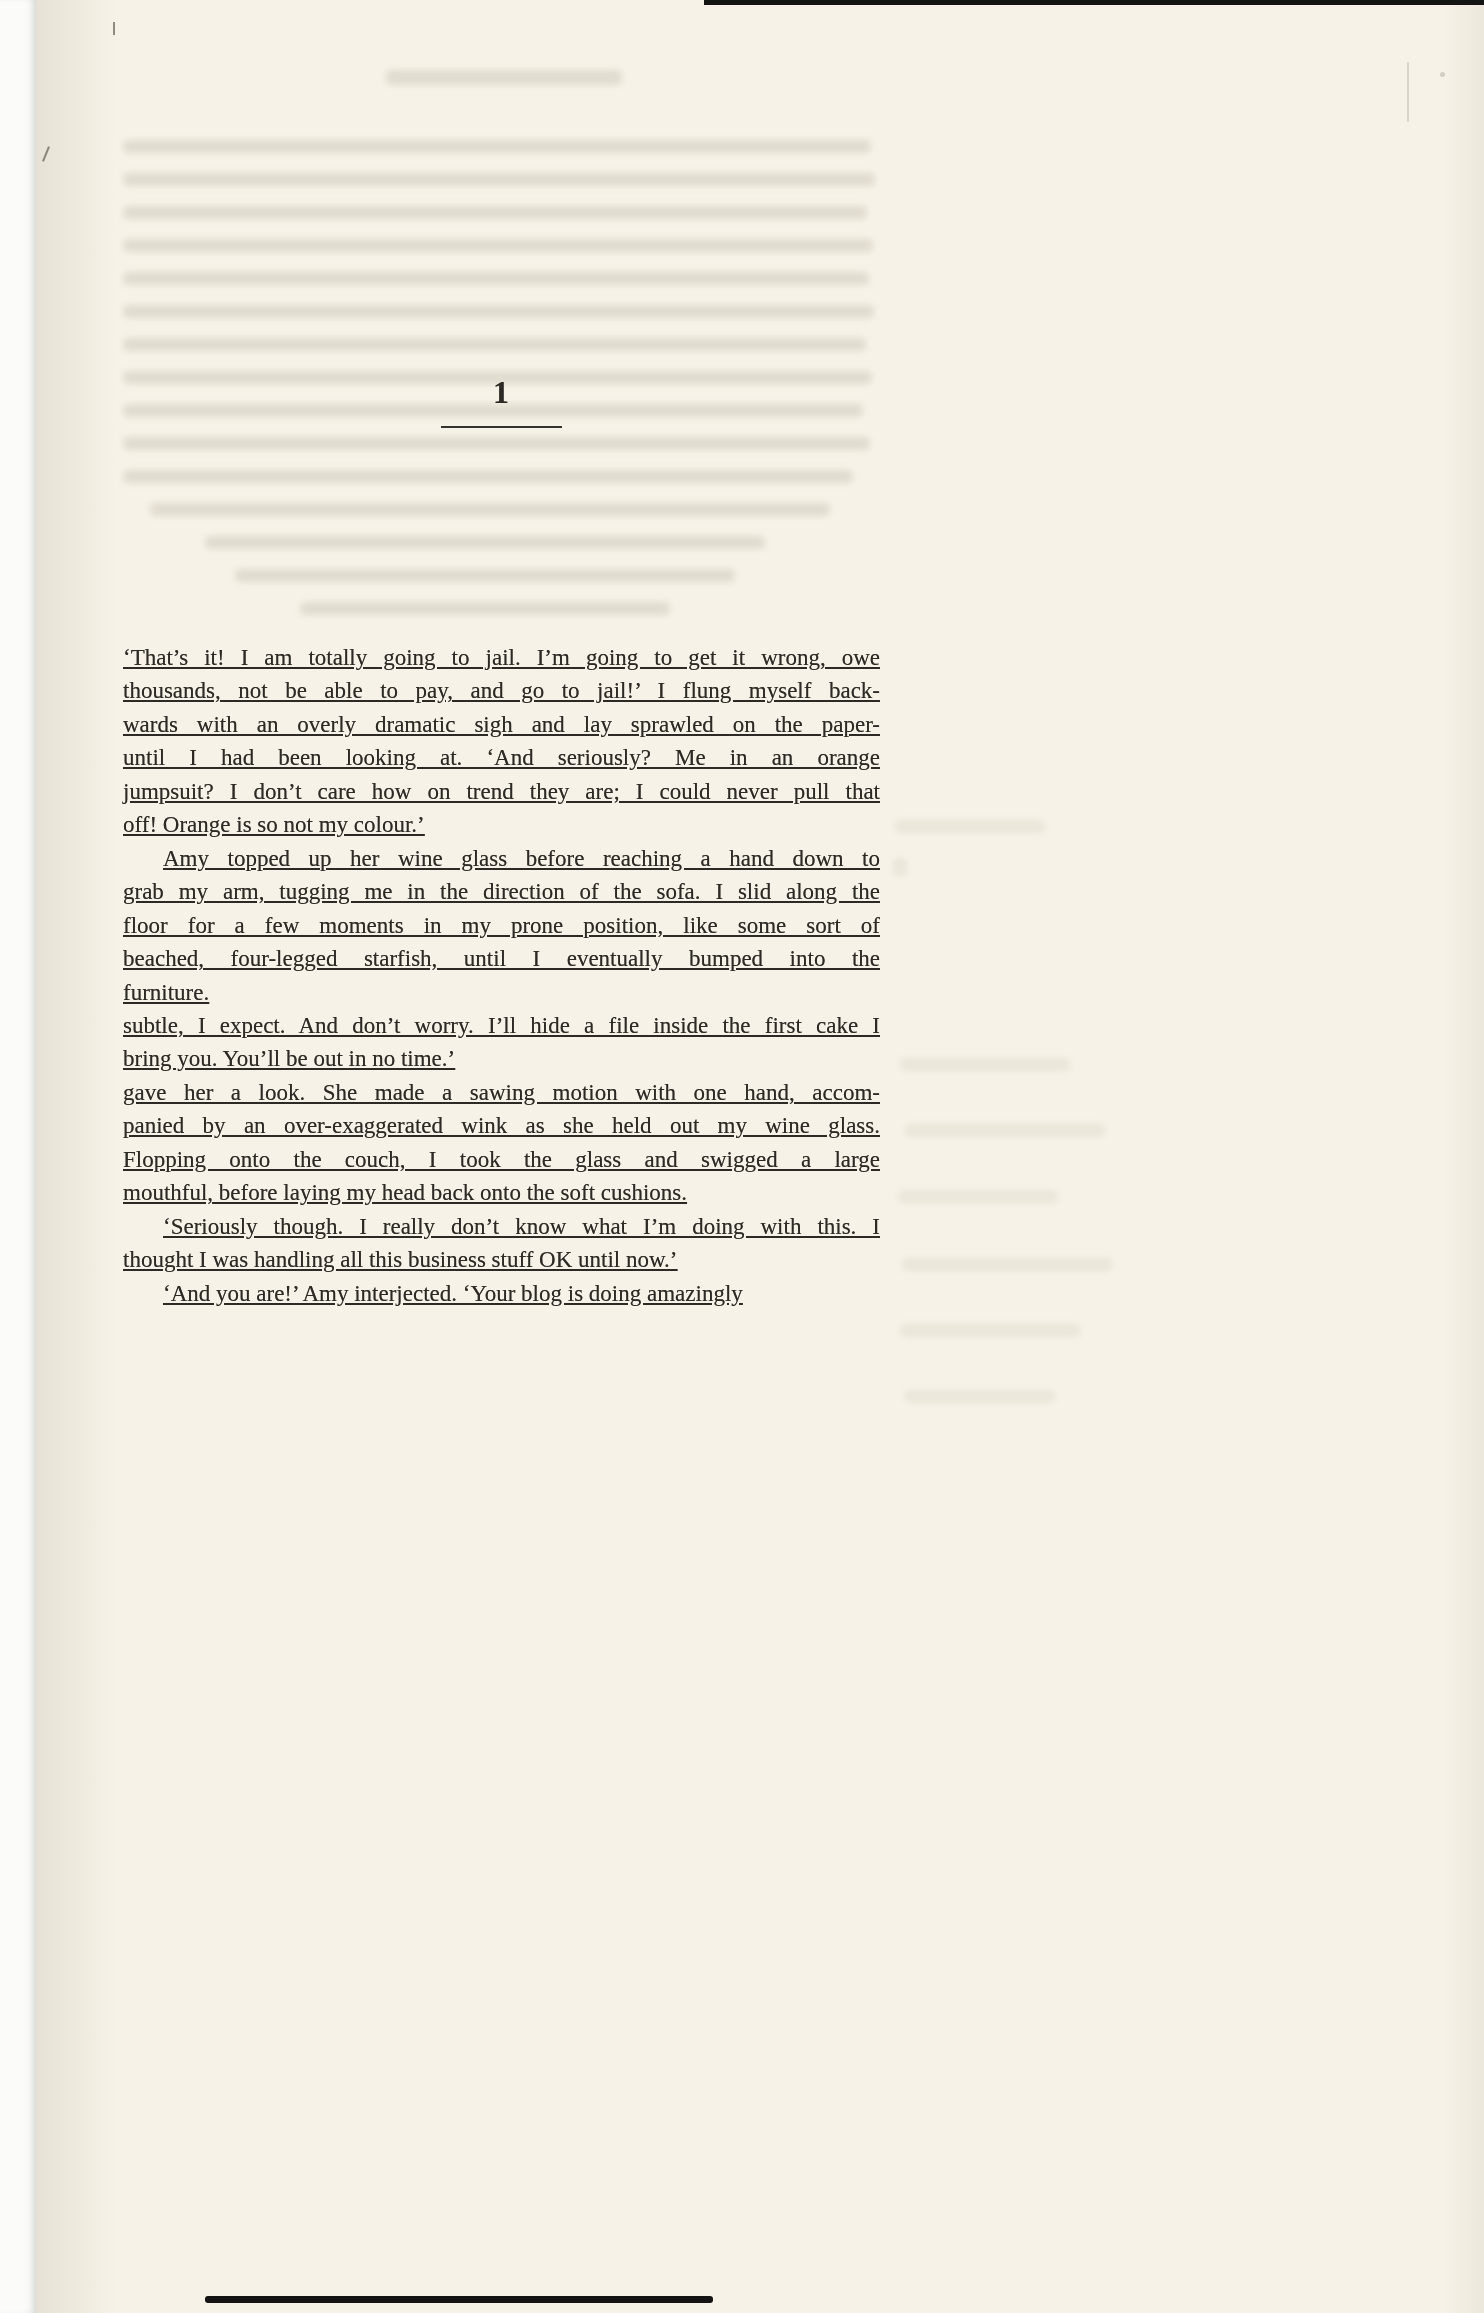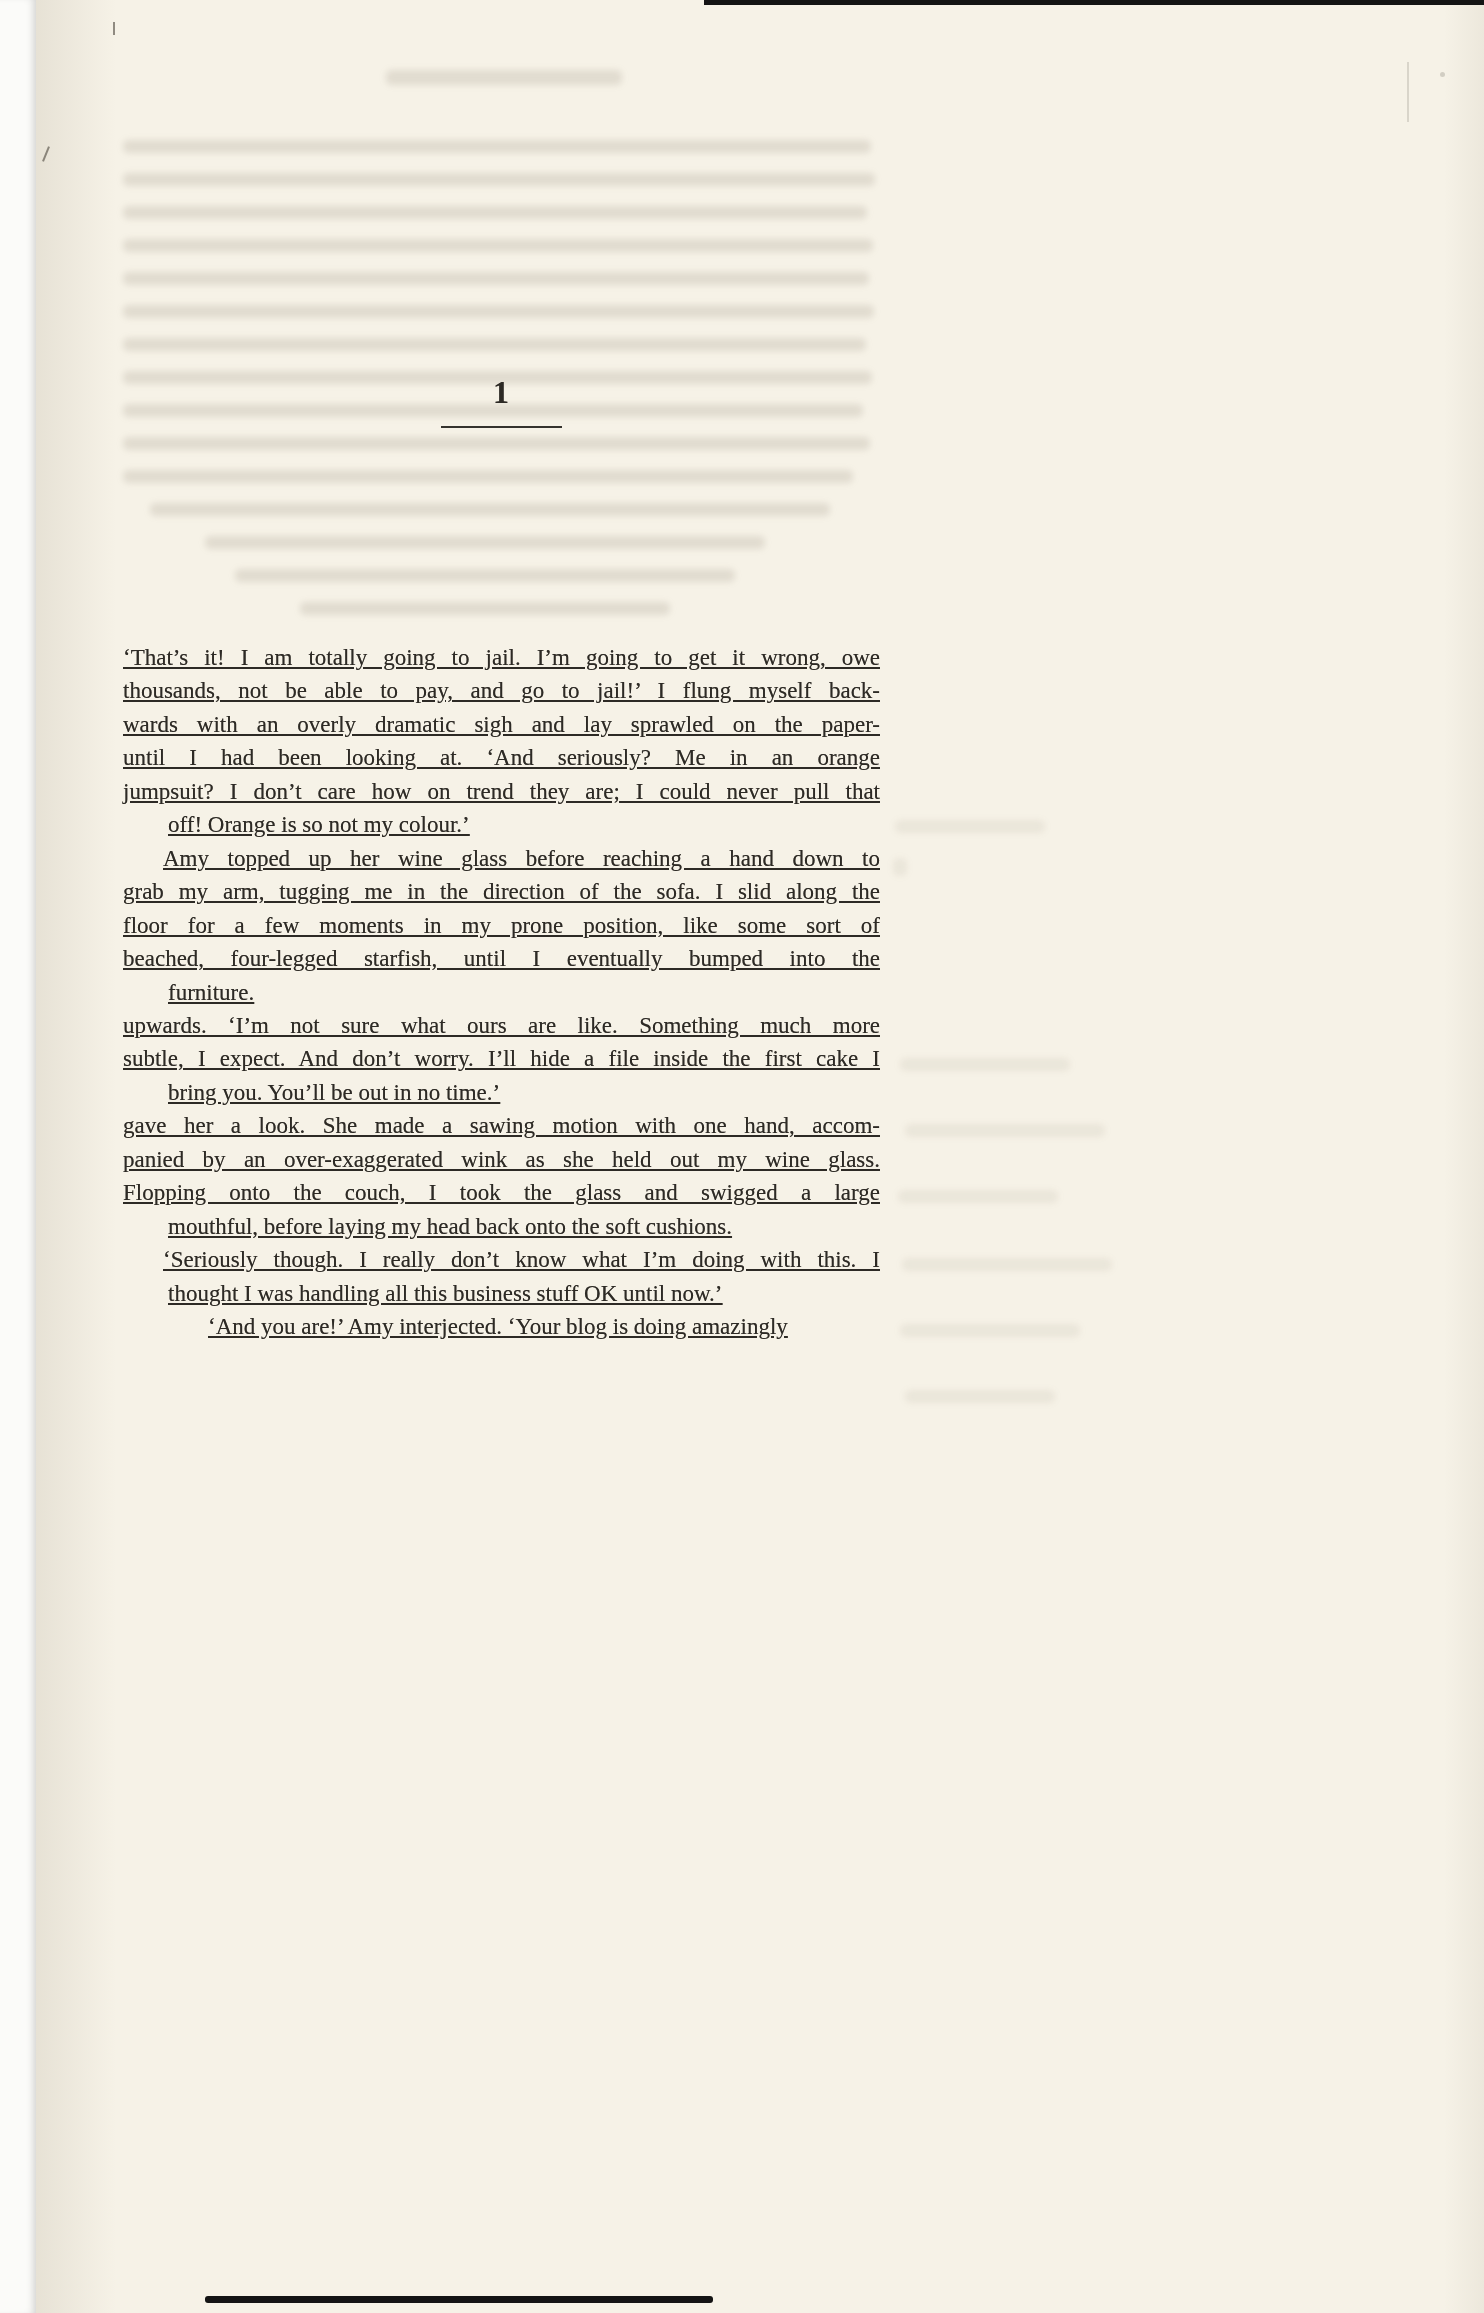--- a/index.html
+++ b/index.html
@@ -63,21 +63,21 @@
   }
 
   
   .body-text {
     position: absolute; top: 641px; left: 123px; width: 757px;
     font-size: 23px; line-height: 33.45px;
     color: var(--ink, #2d2a25);
     text-shadow: 0 0 0.6px rgba(45,42,37,0.55);
   }
   .line { text-align: justify; text-align-last: justify; text-decoration: underline; }
-  .line.last { text-align-last: left; margin-left: 45px; }
+  .line.last { text-align-last: left; }
   .line.indent { text-indent: 40px; }
 </style>
 </head>
 <body>
 
 <div class="page">
 
   <div class="scanner-strip"></div>
   <div class="page-shade-left"></div>
   <div class="page-shade-right"></div>
@@ -131,21 +131,20 @@
 
     <div class="paragraph">
       <div class="line indent">Amy topped up her wine glass before reaching a hand down to</div>
       <div class="line">grab my arm, tugging me in the direction of the sofa. I slid along the</div>
       <div class="line">floor for a few moments in my prone position, like some sort of</div>
       <div class="line">beached, four-legged starfish, until I eventually bumped into the</div>
       <div class="line last">furniture.</div>
     </div>
 
     <div class="paragraph">
-      <div class="line">upwards. ‘I’m not sure what ours are like. Something much more</div>
       <div class="line">subtle, I expect. And don’t worry. I’ll hide a file inside the first cake I</div>
       <div class="line last">bring you. You’ll be out in no time.’</div>
     </div>
 
     <div class="paragraph">
       <div class="line">gave her a look. She made a sawing motion with one hand, accom-</div>
       <div class="line">panied by an over-exaggerated wink as she held out my wine glass.</div>
       <div class="line">Flopping onto the couch, I took the glass and swigged a large</div>
       <div class="line last">mouthful, before laying my head back onto the soft cushions.</div>
     </div>

